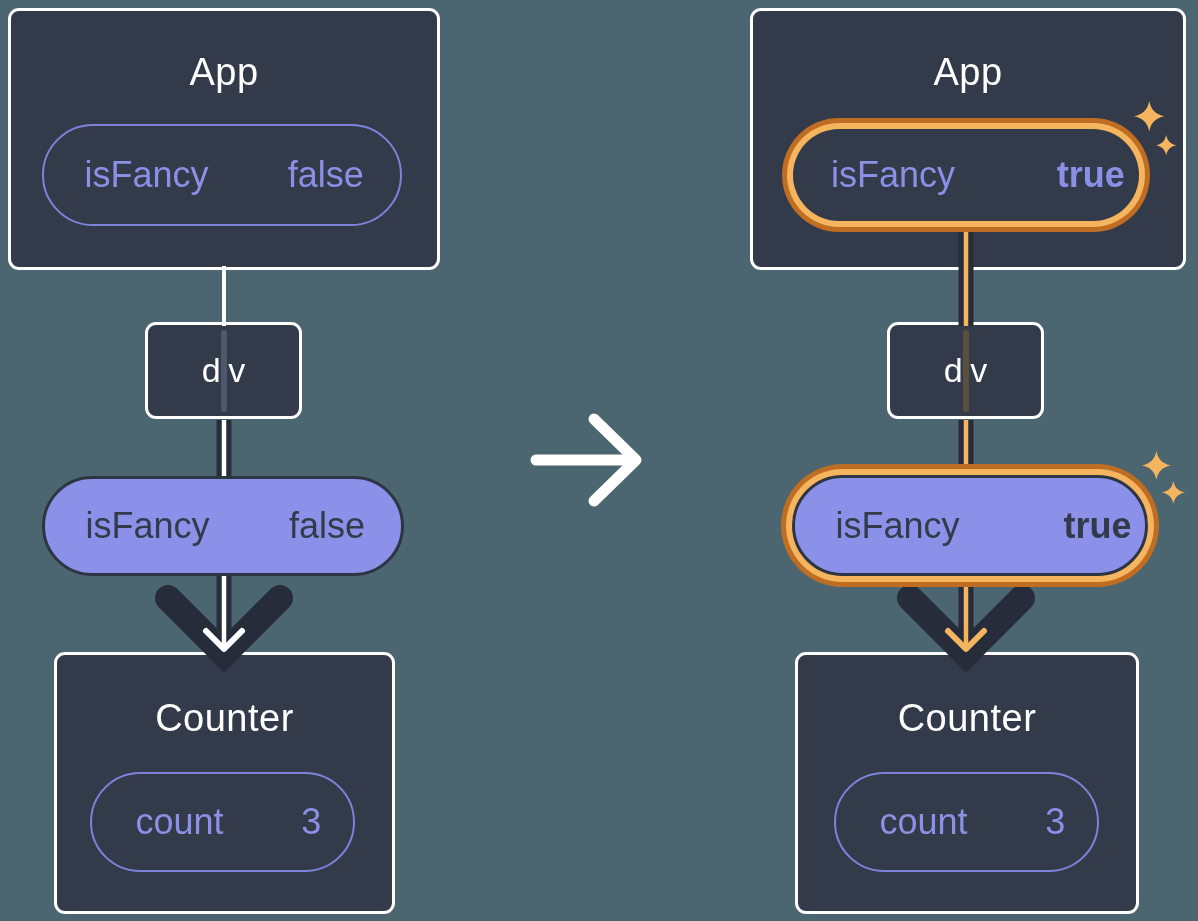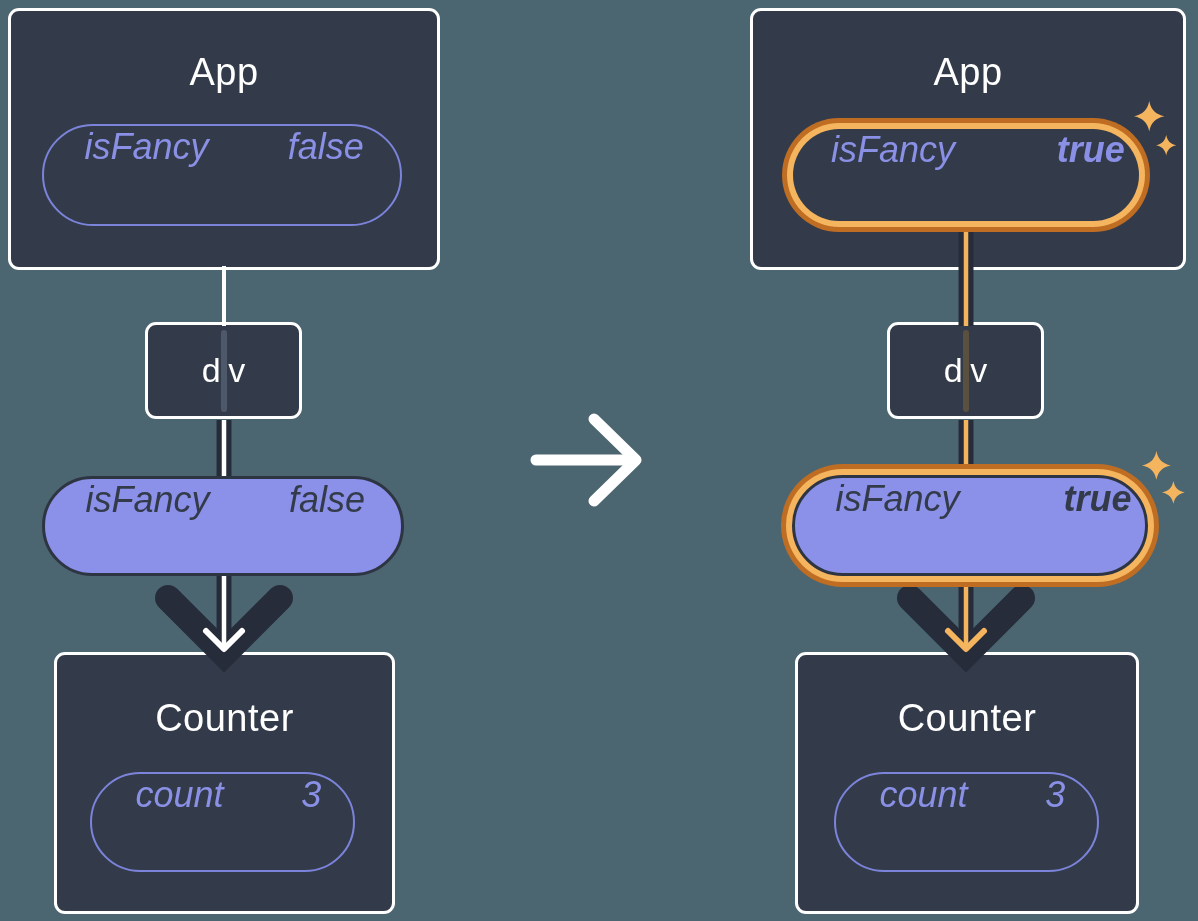--- a/index.html
+++ b/index.html
@@ -22,22 +22,22 @@
   }
   .card-title{
     position:absolute;left:0;right:0;text-align:center;
     color:var(--white);font-size:38px;font-weight:500;letter-spacing:.5px;
   }
   .tag-label{
     position:absolute;inset:0;display:flex;align-items:center;justify-content:center;
     color:var(--white);font-size:34px;font-weight:500;
   }
   .pill{
-    position:absolute;display:flex;align-items:flex-start;box-sizing:border-box;
-    border-radius:70px;z-index:4;font-size:36px;font-style:italic;
+    position:absolute;display:flex;align-items:center;box-sizing:border-box;
+    border-radius:70px;z-index:4;font-size:36px;
   }
   .pill .cell{display:flex;align-items:center;justify-content:center;}
   .cell-key{flex:none;}
   .cell-val{flex:1;}
   .bold{font-weight:700;margin-left:47px;}
   .pill-outline{
     border:2.5px solid var(--purple-stroke);color:var(--purple-text);
   }
   .pill-outline .divider{width:2.5px;background:var(--purple-stroke);flex:none;}
   .pill-filled{

